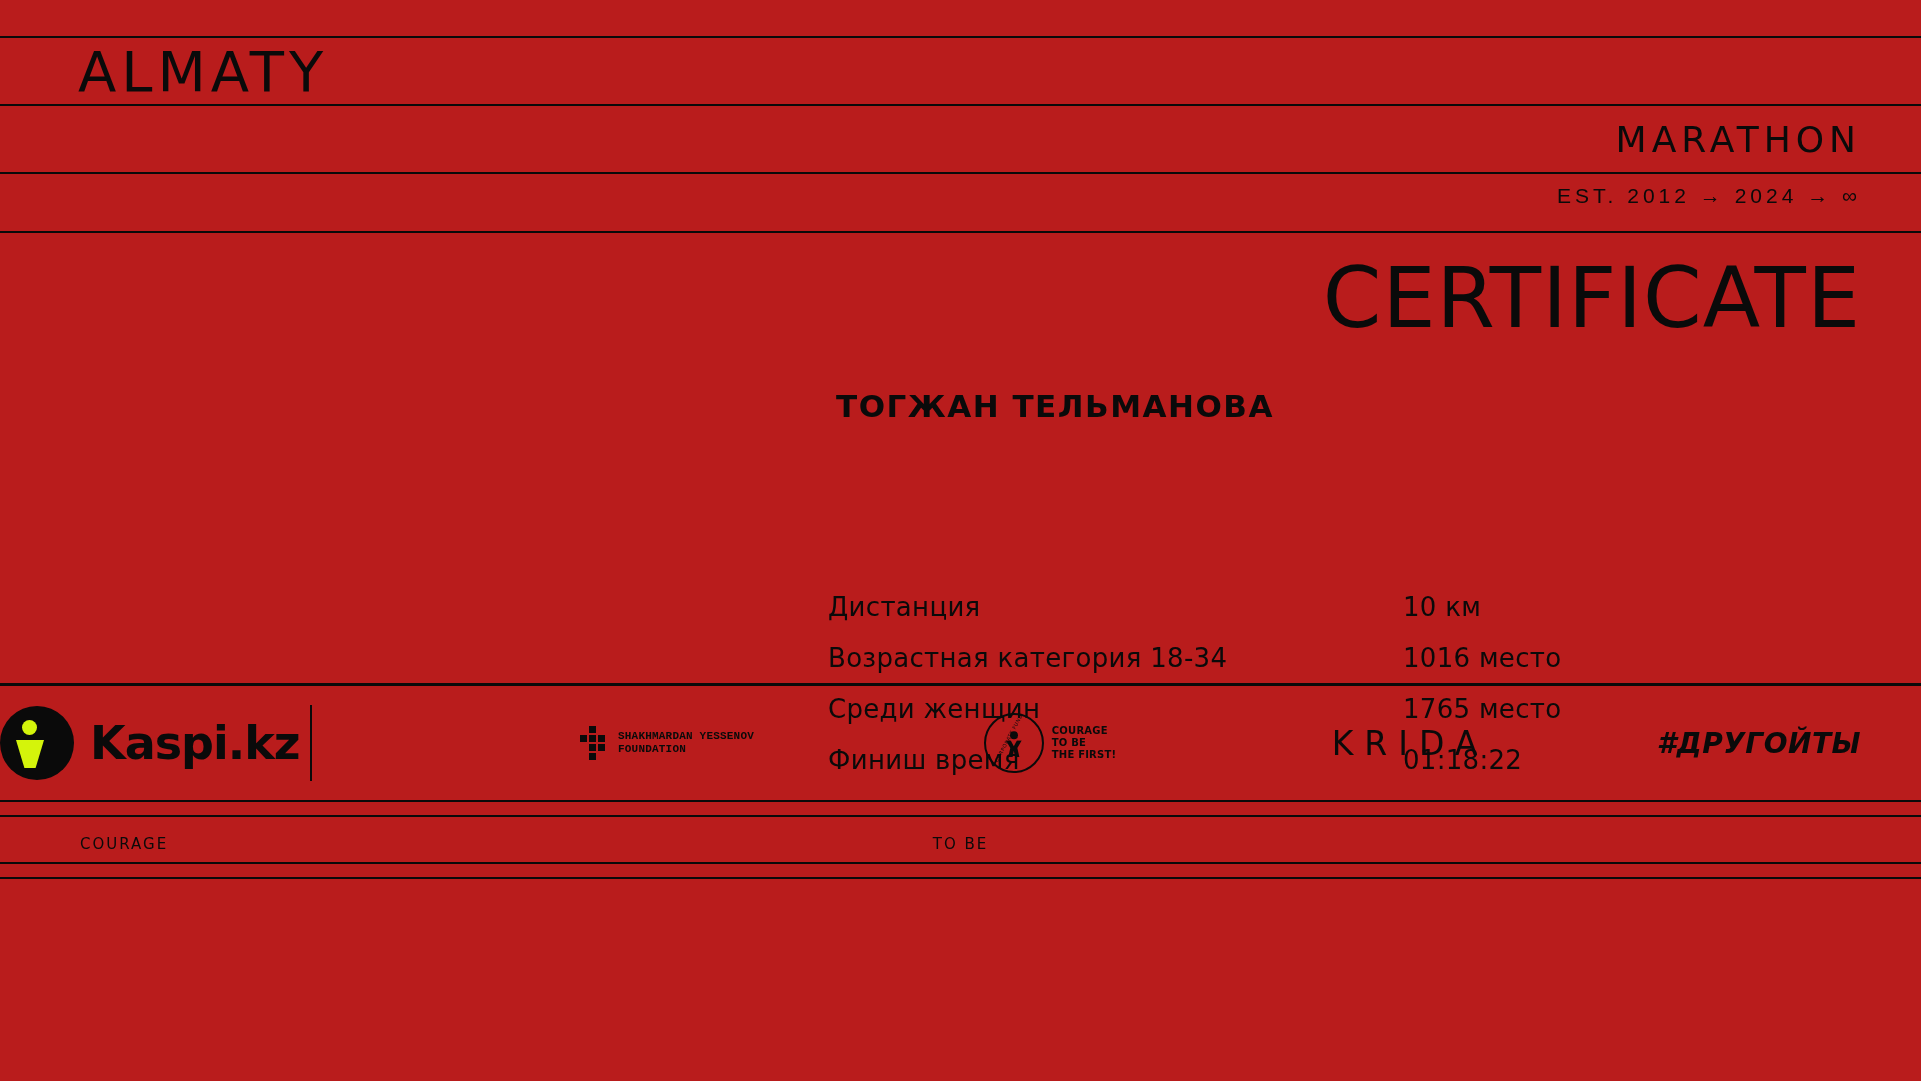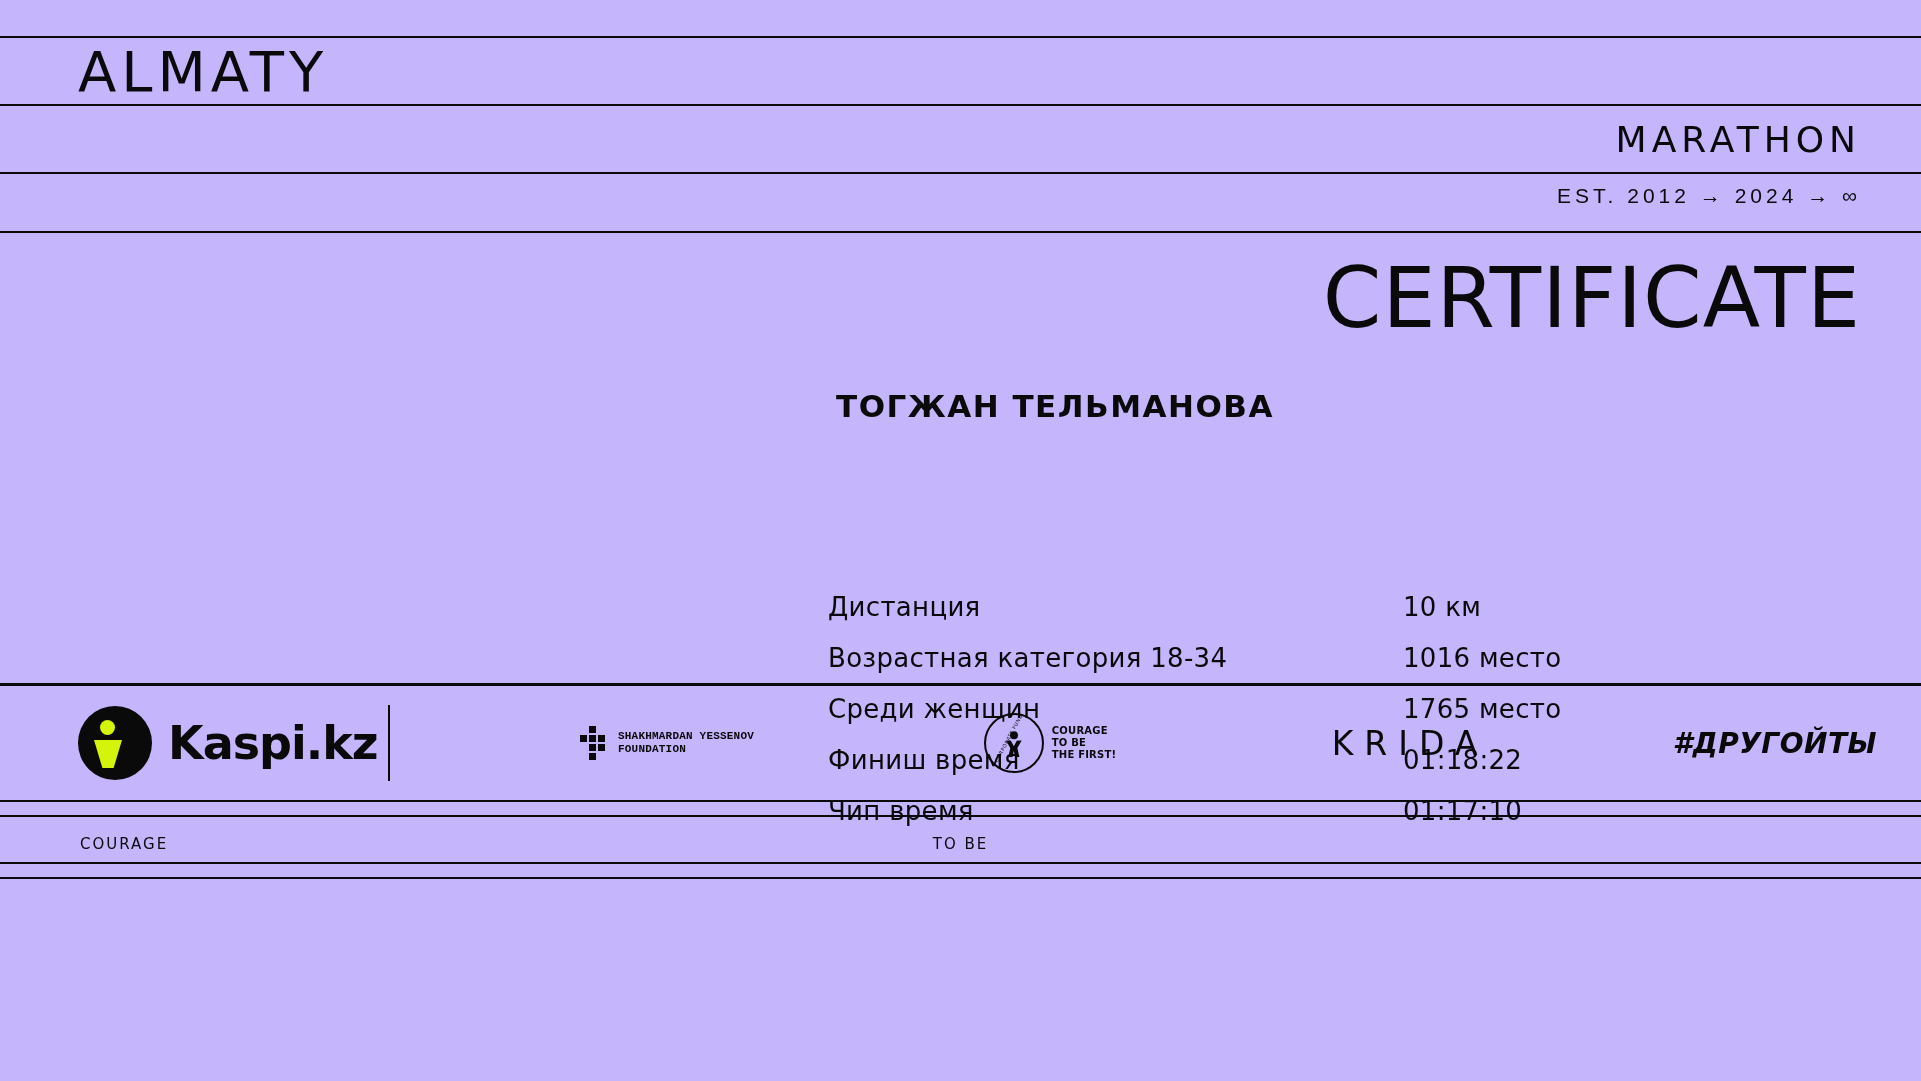--- a/index.html
+++ b/index.html
@@ -12,21 +12,21 @@
     height: 1081px;
     font-family: "Liberation Sans", sans-serif;
     color: #0a0a0a;
     overflow: hidden;
     position: relative;
   }
 
   .cert {
     position: absolute;
     inset: 0;
-    background: #c4b5fd;
+    background: #b91c1c;
   }
 
   
   .rule {
     position: absolute;
     left: 0;
     right: 0;
     height: 2px;
     background: #0a0a0a;
   }
@@ -124,21 +124,20 @@
     align-items: center;
   }
   .sp {
     display: flex;
     align-items: center;
     justify-content: center;
     height: 100%;
   }
   .sp-kaspi {
     width: 470px;
-    padding-left: 78px;
     justify-content: flex-start;
     box-sizing: border-box;
   }
   .kaspi-mark {
     width: 74px;
     height: 74px;
     border-radius: 50%;
     background: #0a0a0a;
     position: relative;
     flex: 0 0 auto;
@@ -260,21 +259,21 @@
   .sp-krida {
     width: 360px;
     justify-content: center;
     font-size: 33px;
     letter-spacing: 11px;
     font-family: "DejaVu Sans", sans-serif;
   }
   .sp-drugoity {
     flex: 1;
     justify-content: flex-end;
-    padding-right: 44px;
+    padding-right: 60px;
     box-sizing: border-box;
     font-size: 28px;
     font-weight: bold;
     font-style: italic;
     letter-spacing: 0.5px;
     font-family: "DejaVu Sans", sans-serif;
   }
 
   
   .footer {
@@ -324,24 +323,20 @@
         <td class="value">1016 место</td>
       </tr>
       <tr>
         <td class="label">Среди женщин</td>
         <td class="value">1765 место</td>
       </tr>
       <tr>
         <td class="label">Финиш время</td>
         <td class="value">01:18:22</td>
       </tr>
-      <tr>
-        <td class="label">Чип время</td>
-        <td class="value">01:17:10</td>
-      </tr>
     </tbody>
   </table>
 
   <div class="rule r5"></div>
 
   <div class="sponsors">
 
     <div class="sp sp-kaspi">
       <div class="kaspi-mark"></div>
       <div class="kaspi-text">Kaspi.kz</div>

